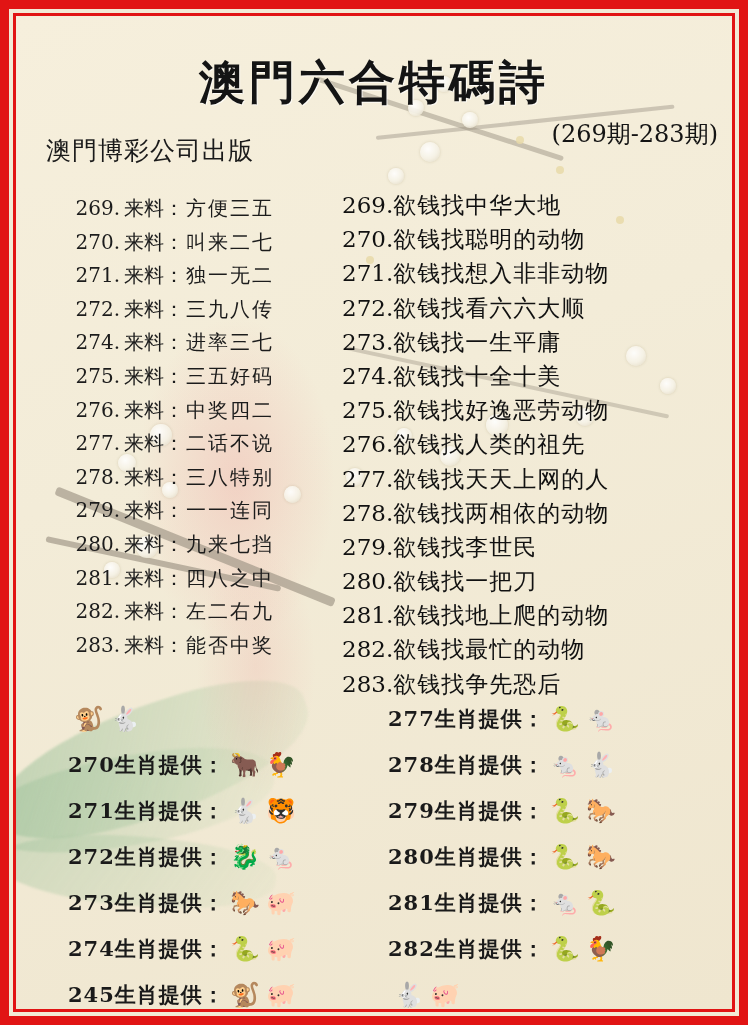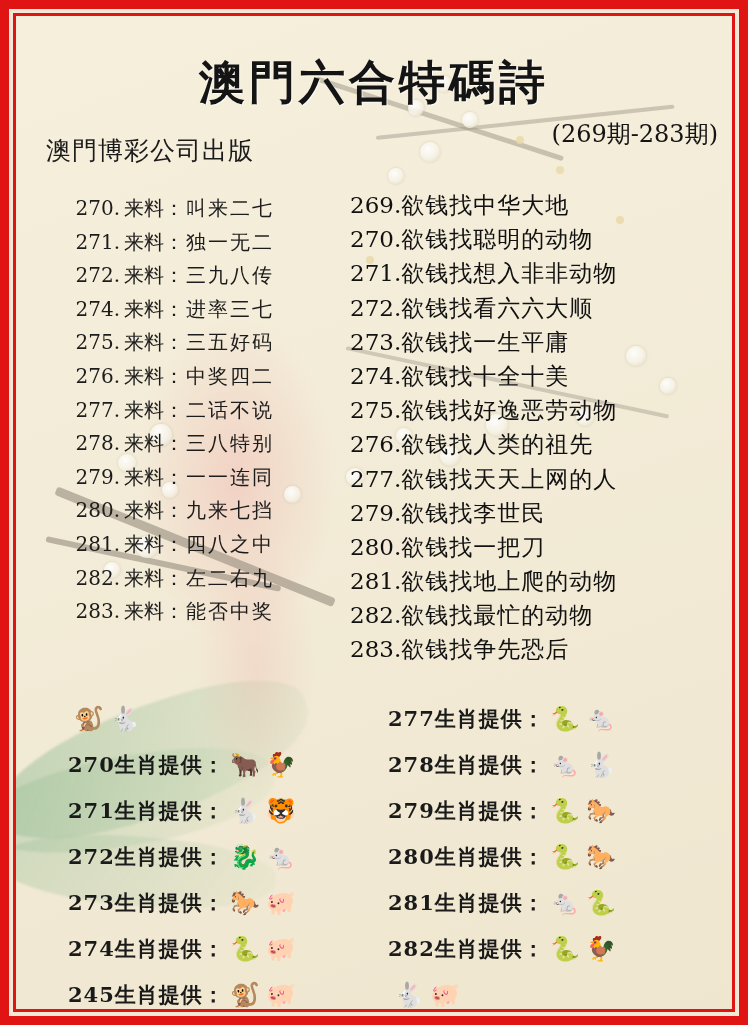--- a/index.html
+++ b/index.html
@@ -106,21 +106,21 @@
     font-size: 20px;
     color: #1c1c1c;
     white-space: nowrap;
   }
   .col-left .row .num { display:inline-block; width: 46px; text-align: right; }
   .col-left .row .lbl { display:inline-block; padding: 0 2px 0 4px; }
   .col-left .row .txt { letter-spacing: 2px; }
 
   .col-right {
     position: absolute;
-    left: 334px; top: 172px; width: 390px;
+    left: 326px; top: 172px; width: 390px;
   }
   .col-right .row {
     height: 34.2px;
     line-height: 34.2px;
     font-family: "DejaVu Serif", "Liberation Serif", serif;
     font-size: 23px;
     color: #111;
     white-space: nowrap;
   }
   .col-right .row .num { }
@@ -194,20 +194,21 @@
       <div class="bud" style="left:540px; top:150px;"></div>
       <div class="bud" style="left:600px; top:200px;"></div>
       <div class="bud" style="left:350px; top:240px;"></div>
     </div>
 
     <div class="title">澳門六合特碼詩</div>
     <div class="publisher">澳門博彩公司出版</div>
     <div class="issue-range">(269期-283期)</div>
 
     <div class="col-left">
+      <div class="row"><span class="num">269.</span><span class="lbl">来料：</span><span class="txt">方便三五</span></div>
       <div class="row"><span class="num">270.</span><span class="lbl">来料：</span><span class="txt">叫来二七</span></div>
       <div class="row"><span class="num">271.</span><span class="lbl">来料：</span><span class="txt">独一无二</span></div>
       <div class="row"><span class="num">272.</span><span class="lbl">来料：</span><span class="txt">三九八传</span></div>
       <div class="row"><span class="num">274.</span><span class="lbl">来料：</span><span class="txt">进率三七</span></div>
       <div class="row"><span class="num">275.</span><span class="lbl">来料：</span><span class="txt">三五好码</span></div>
       <div class="row"><span class="num">276.</span><span class="lbl">来料：</span><span class="txt">中奖四二</span></div>
       <div class="row"><span class="num">277.</span><span class="lbl">来料：</span><span class="txt">二话不说</span></div>
       <div class="row"><span class="num">278.</span><span class="lbl">来料：</span><span class="txt">三八特别</span></div>
       <div class="row"><span class="num">279.</span><span class="lbl">来料：</span><span class="txt">一一连同</span></div>
       <div class="row"><span class="num">280.</span><span class="lbl">来料：</span><span class="txt">九来七挡</span></div>
@@ -219,20 +220,21 @@
     <div class="col-right">
       <div class="row"><span class="num">269.</span><span class="txt">欲钱找中华大地</span></div>
       <div class="row"><span class="num">270.</span><span class="txt">欲钱找聪明的动物</span></div>
       <div class="row"><span class="num">271.</span><span class="txt">欲钱找想入非非动物</span></div>
       <div class="row"><span class="num">272.</span><span class="txt">欲钱找看六六大顺</span></div>
       <div class="row"><span class="num">273.</span><span class="txt">欲钱找一生平庸</span></div>
       <div class="row"><span class="num">274.</span><span class="txt">欲钱找十全十美</span></div>
       <div class="row"><span class="num">275.</span><span class="txt">欲钱找好逸恶劳动物</span></div>
       <div class="row"><span class="num">276.</span><span class="txt">欲钱找人类的祖先</span></div>
       <div class="row"><span class="num">277.</span><span class="txt">欲钱找天天上网的人</span></div>
+      <div class="row"><span class="num">278.</span><span class="txt">欲钱找两相依的动物</span></div>
       <div class="row"><span class="num">279.</span><span class="txt">欲钱找李世民</span></div>
       <div class="row"><span class="num">280.</span><span class="txt">欲钱找一把刀</span></div>
       <div class="row"><span class="num">281.</span><span class="txt">欲钱找地上爬的动物</span></div>
       <div class="row"><span class="num">282.</span><span class="txt">欲钱找最忙的动物</span></div>
       <div class="row"><span class="num">283.</span><span class="txt">欲钱找争先恐后</span></div>
     </div>
 
     <div class="zodiac-left">
       <div class="zrow">
           <span class="icons"><span>🐒</span><span>🐇</span></span>

